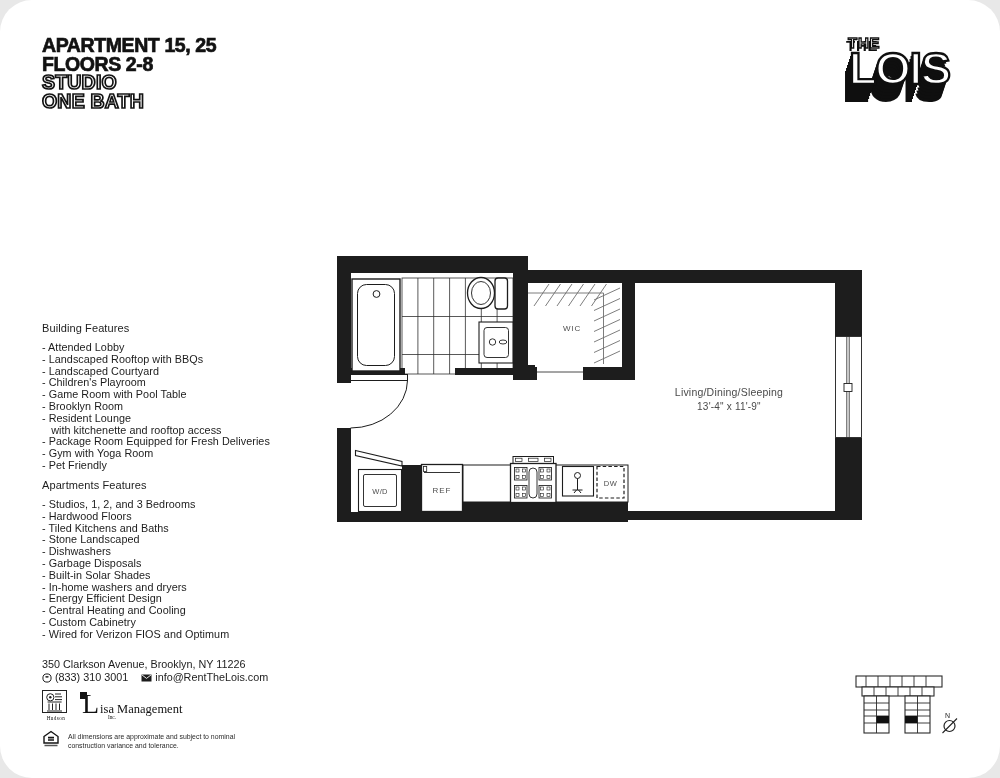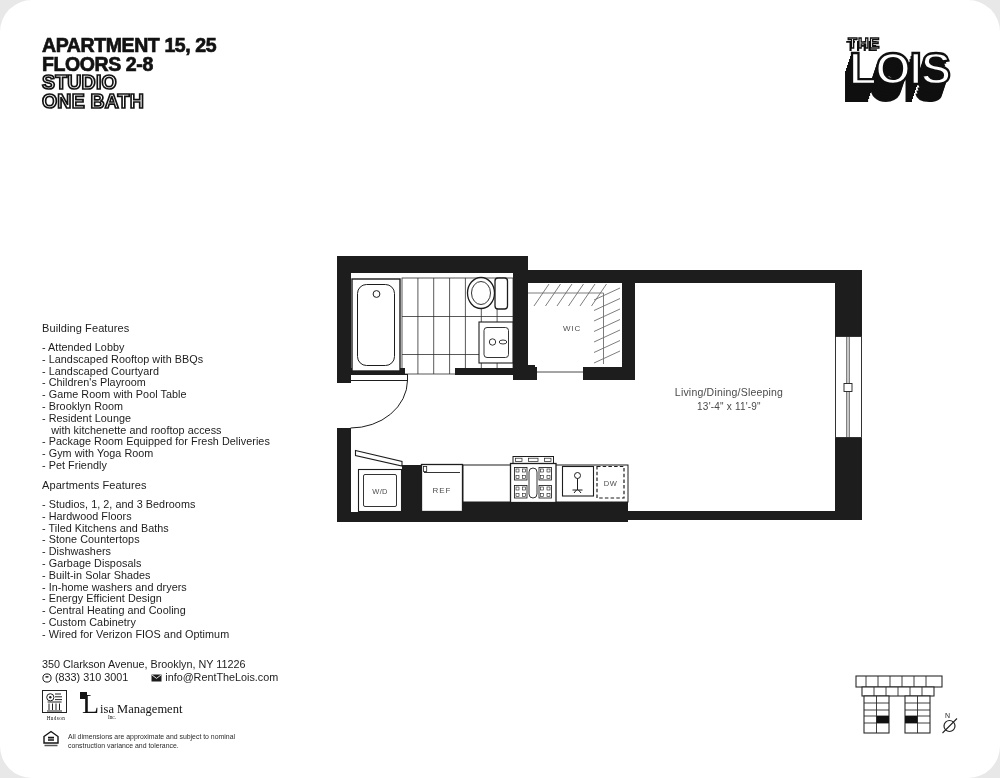--- a/index.html
+++ b/index.html
@@ -21,21 +21,21 @@
 
   
   .section { position:absolute; left:42px; width:270px; color:#1c1c1c; }
   .section-title { font-size:11px; margin-bottom:8px; letter-spacing:0.1px; }
   .feat-line { font-size:10.8px; line-height:11.8px; letter-spacing:0.05px; white-space:pre; }
   #building-features { top:322px; }
   #apartment-features { top:479px; }
 
   
   .address-block { position:absolute; left:42px; top:658px; font-size:10.8px; line-height:13.2px; color:#1c1c1c; }
-  .contact-row { display:flex; align-items:center; gap:17px; }
+  .contact-row { display:flex; align-items:center; gap:7px; }
   .contact-row .seg { display:flex; align-items:center; gap:3px; margin-right:6px; }
 
   
   .hudson { position:absolute; left:42px; top:690px; width:28px; text-align:center; }
   .hudson-box { width:25px; height:23px; border:1.3px solid #222; display:flex; align-items:center; justify-content:center; }
   .hudson-label { font-family:"Liberation Serif", serif; font-size:5.2px; letter-spacing:0.4px; color:#111; margin-top:1.5px; }
   .lisa { position:absolute; left:82px; top:691px; font-family:"Liberation Serif", serif; color:#111; }
   .lisa-flag { position:absolute; left:-2px; top:1px; width:7px; height:7px; background:#141414; }
   .lisa-l { font-size:28px; line-height:26px; }
   .lisa-name { font-size:12.5px; margin-left:1px; }
@@ -81,21 +81,21 @@
     <div class="feat-line">- Package Room Equipped for Fresh Deliveries</div>
     <div class="feat-line">- Gym with Yoga Room</div>
     <div class="feat-line">- Pet Friendly</div>
   </div>
 
   <div class="section" id="apartment-features">
     <div class="section-title">Apartments Features</div>
     <div class="feat-line">- Studios, 1, 2, and 3 Bedrooms</div>
     <div class="feat-line">- Hardwood Floors</div>
     <div class="feat-line">- Tiled Kitchens and Baths</div>
-    <div class="feat-line">- Stone Countertops</div>
+    <div class="feat-line">- Stone Landscaped</div>
     <div class="feat-line">- Dishwashers</div>
     <div class="feat-line">- Garbage Disposals</div>
     <div class="feat-line">- Built-in Solar Shades</div>
     <div class="feat-line">- In-home washers and dryers</div>
     <div class="feat-line">- Energy Efficient Design</div>
     <div class="feat-line">- Central Heating and Cooling</div>
     <div class="feat-line">- Custom Cabinetry</div>
     <div class="feat-line">- Wired for Verizon FIOS and Optimum</div>
   </div>
 

